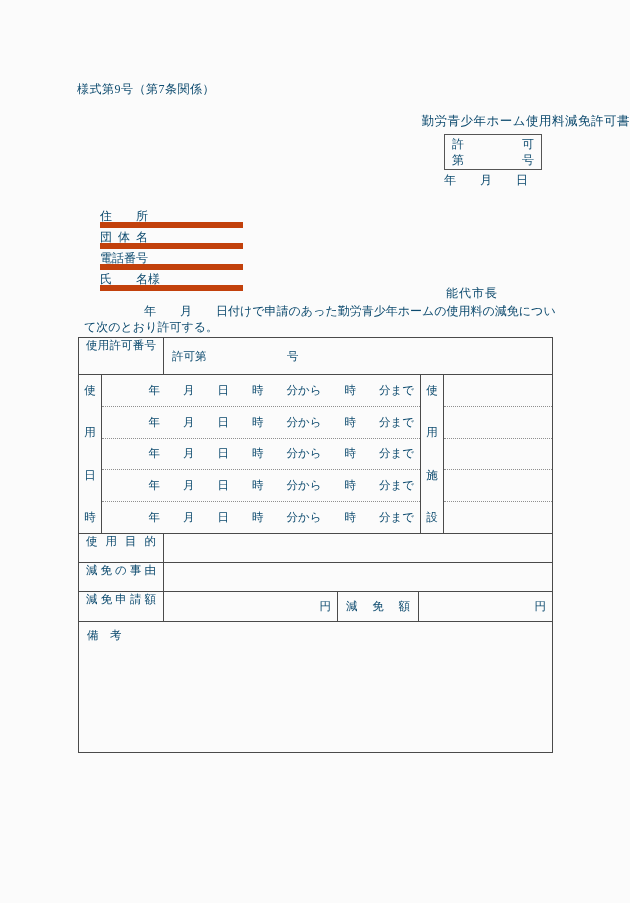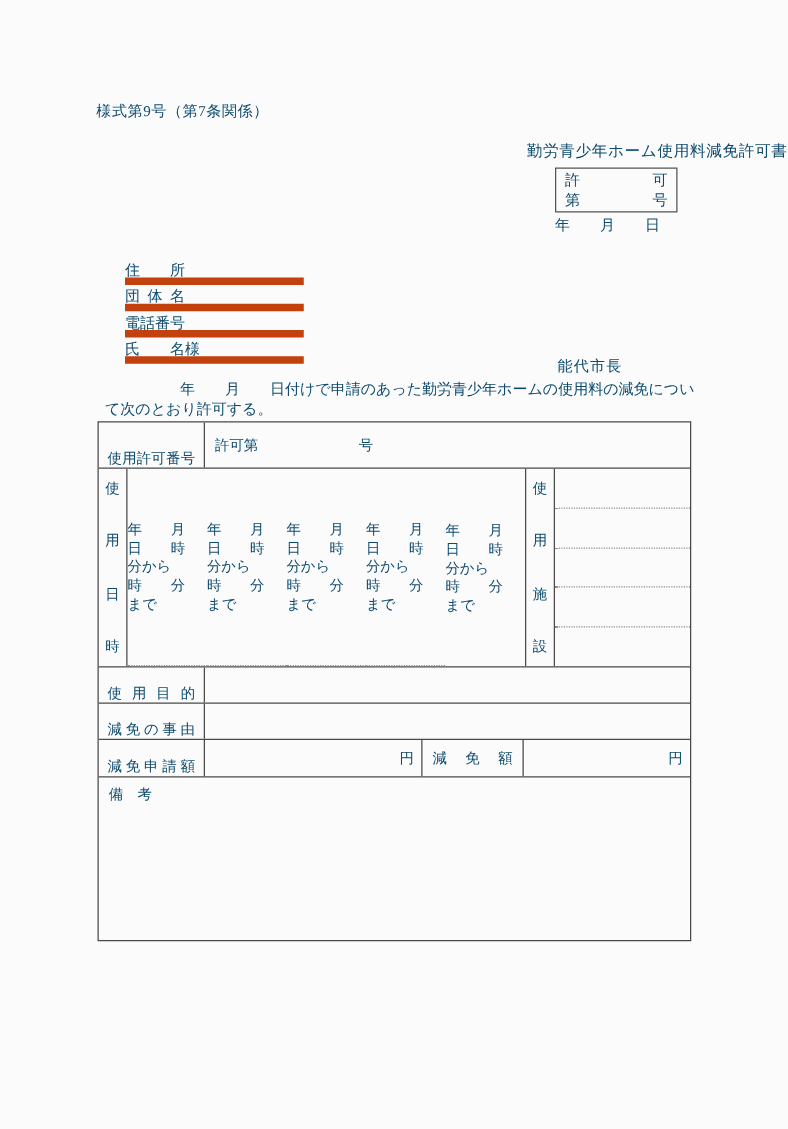--- a/index.html
+++ b/index.html
@@ -58,34 +58,34 @@
   .trow + .trow { border-top: 1px solid #4a4a4a; }
   .r1 { height: 36px; }
   .r2 { height: 159px; }
   .r3 { height: 29px; }
   .r4 { height: 29px; }
   .r5 { height: 30px; }
   .r6 { height: 131px; }
   .lcell {
     width: 85px; box-sizing: border-box;
     border-right: 1px solid #4a4a4a;
-    display: flex; align-items: flex-end; padding: 0 7px; font-family: Liberation Mono, monospace;
+    display: flex; align-items: flex-start; padding: 0 7px; font-family: Liberation Mono, monospace;
   }
   .lcell .jl, .lcell2 .jl { display: block; width: 100%; text-align: justify; text-align-last: justify; }
   .pvalue { flex: 1; display: flex; align-items: center; padding-left: 8px; }
   .vlabel {
     width: 23px; box-sizing: border-box;
     border-right: 1px solid #4a4a4a;
     display: flex; flex-direction: column; justify-content: space-between;
     align-items: center; padding: 8px 0;
   }
   .dtcells {
     width: 319px; box-sizing: border-box;
     border-right: 1px solid #4a4a4a;
-    display: flex; flex-direction: row;
+    display: flex; flex-direction: column;
   }
   .dtrow {
     flex: 1; display: flex; align-items: center; justify-content: flex-end;
     padding-right: 6px; box-sizing: border-box;
     border-bottom: 1px dotted #8f8f8f;
   }
   .dtrow:last-child { border-bottom: none; }
   .faccells { flex: 1; display: flex; flex-direction: column; }
   .facrow { flex: 1; border-bottom: 1px dotted #8f8f8f; }
   .facrow:last-child { border-bottom: none; }

